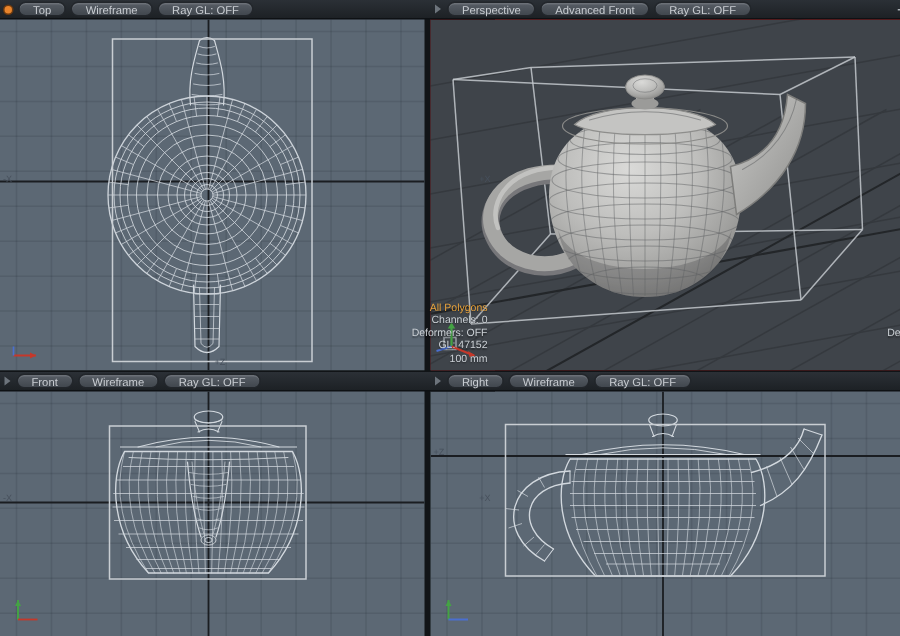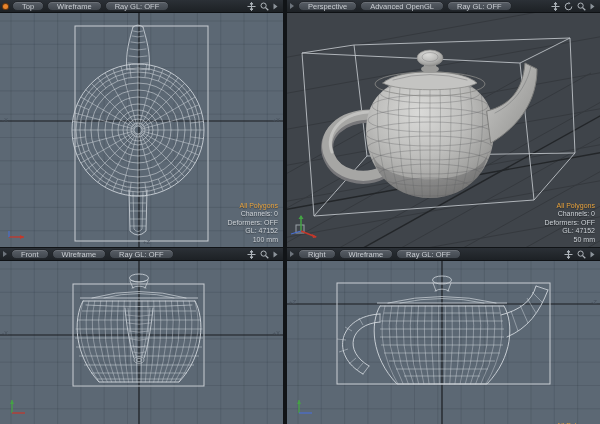--- a/index.html
+++ b/index.html
@@ -1,19 +1,19 @@
 <!DOCTYPE html>
 <html><head>
 <meta charset="utf-8">
 <style>
   html,body{margin:0;padding:0;}
   body{width:600px;height:424px;position:relative;background:#141619;
        font-family:"Liberation Sans",sans-serif;overflow:hidden;
        -webkit-font-smoothing:antialiased;}
-  .vp{position:absolute;overflow:hidden;background:#5c6874;}
+  .vp{position:absolute;overflow:hidden;background:#5c6874;padding-left:47px;}
   .vp-tl{left:0;top:0;width:283px;height:247px;}
   .vp-tr{left:287px;top:0;width:313px;height:247px;}
   .vp-bl{left:0;top:248px;width:283px;height:228px;}
   .vp-br{left:287px;top:248px;width:313px;height:219px;}
   .vdiv{position:absolute;left:283px;top:0;width:4px;height:424px;background:#111417;}
   .hdiv{position:absolute;left:0;top:247px;width:600px;height:1px;background:#111417;}
   .vp-header{position:absolute;left:0;top:0;right:0;height:13px;
     background:linear-gradient(#2b3036,#1d2125);border-bottom:1px solid #0e1114;
     display:flex;align-items:center;gap:3px;padding:0 3px;box-sizing:border-box;z-index:5;}
   .pill{height:10px;line-height:9px;font-size:7.5px;color:#c9cdd2;padding:0 9px;
@@ -172,21 +172,21 @@
     <div>Deformers: OFF</div>
     <div>GL: 47152</div>
     <div>100 mm</div>
   </div>
 </div>
 
 <div class="vp vp-tr" style="background:#b91c1c;">
   <div class="vp-header">
     <span class="hdr-tri"></span>
     <button class="pill">Perspective</button>
-    <button class="pill">Advanced OpenGL</button>
+    <button class="pill">Advanced Front</button>
     <button class="pill">Ray GL: OFF</button>
     <span class="hdr-icons">
       <svg width="9" height="9">
           <path d="M4.5 0.5 V8.5 M0.5 4.5 H8.5 M4.5 0.5 l-1.4 1.6 h2.8 Z M4.5 8.5 l-1.4 -1.6 h2.8 Z" stroke="#aeb4ba" stroke-width="1" fill="#aeb4ba"></path>
         </svg>
       <svg width="9" height="9">
           <path d="M7.8 4.5 A3.3 3.3 0 1 1 4.5 1.2" stroke="#aeb4ba" fill="none"></path>
           <path d="M4.5 0 l2 1.2 -2 1.2 Z" fill="#aeb4ba"></path>
         </svg>
       <svg width="9" height="9">

